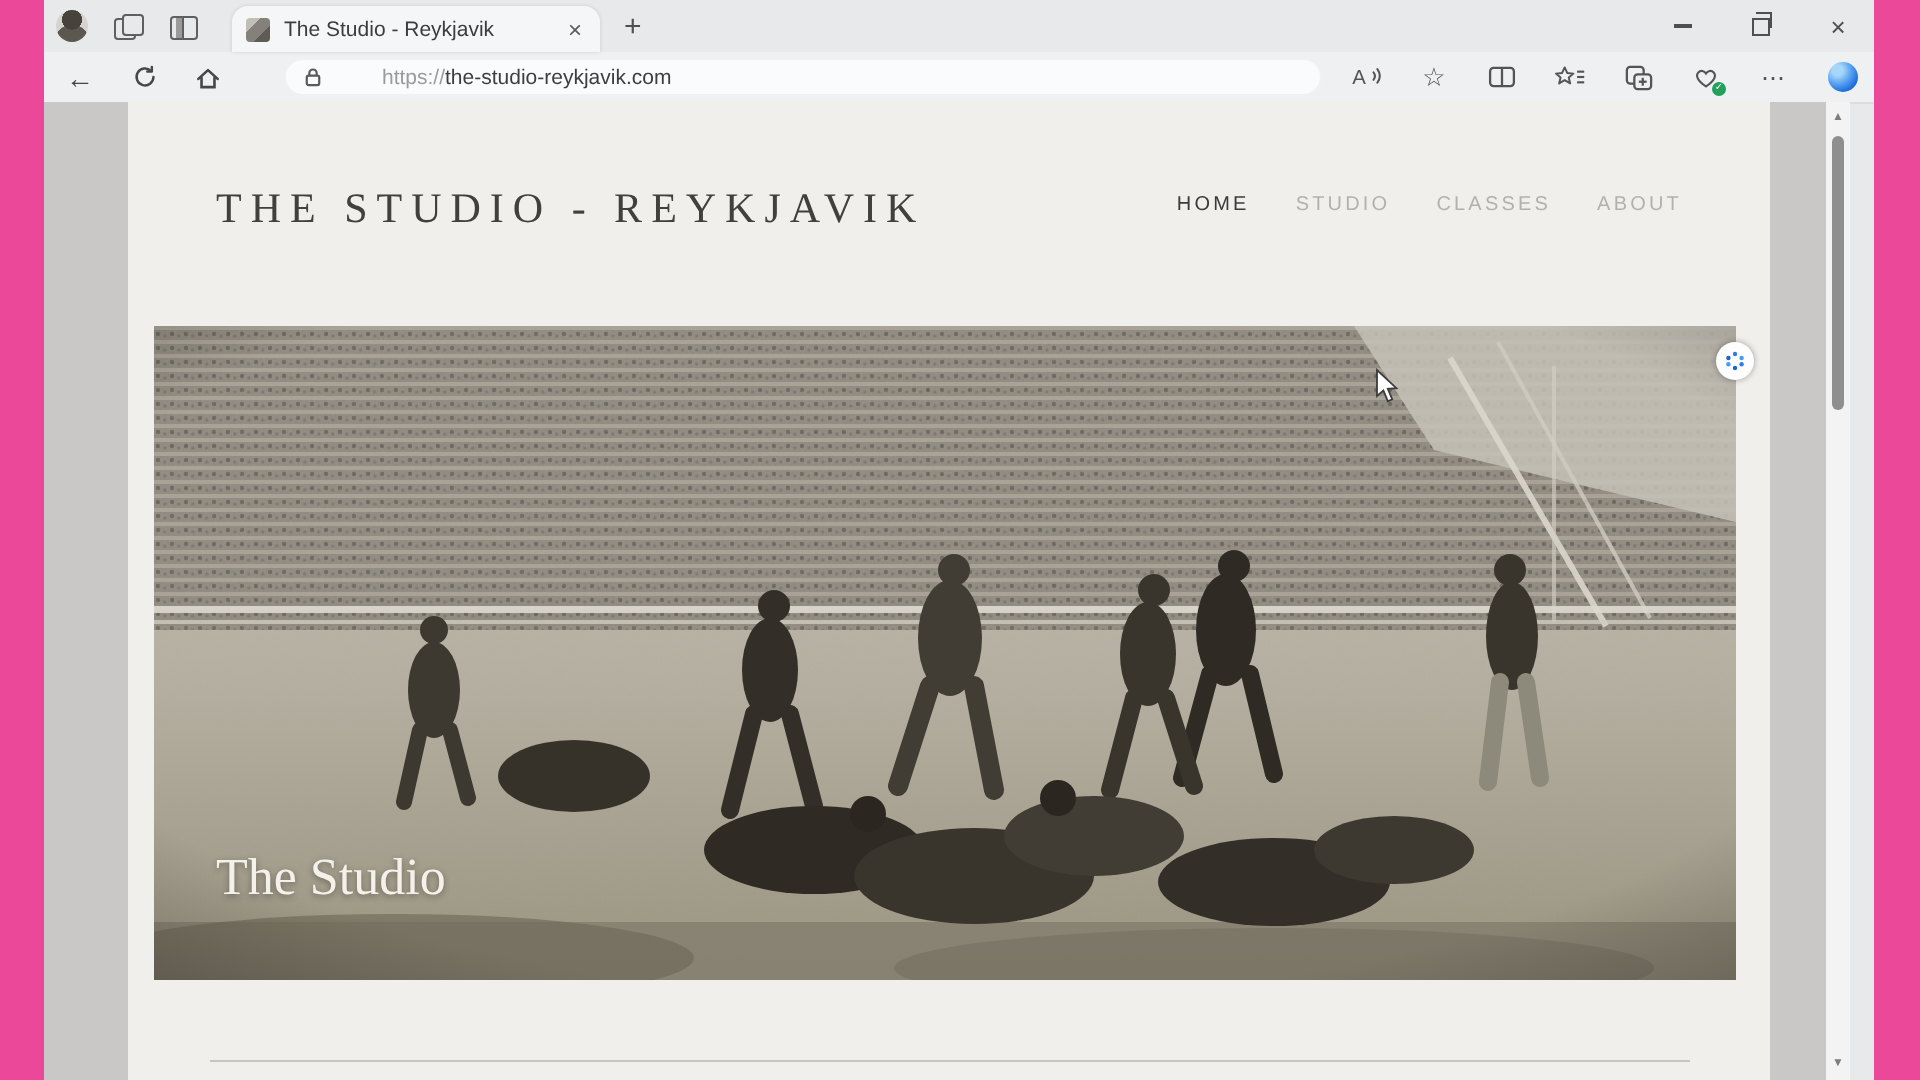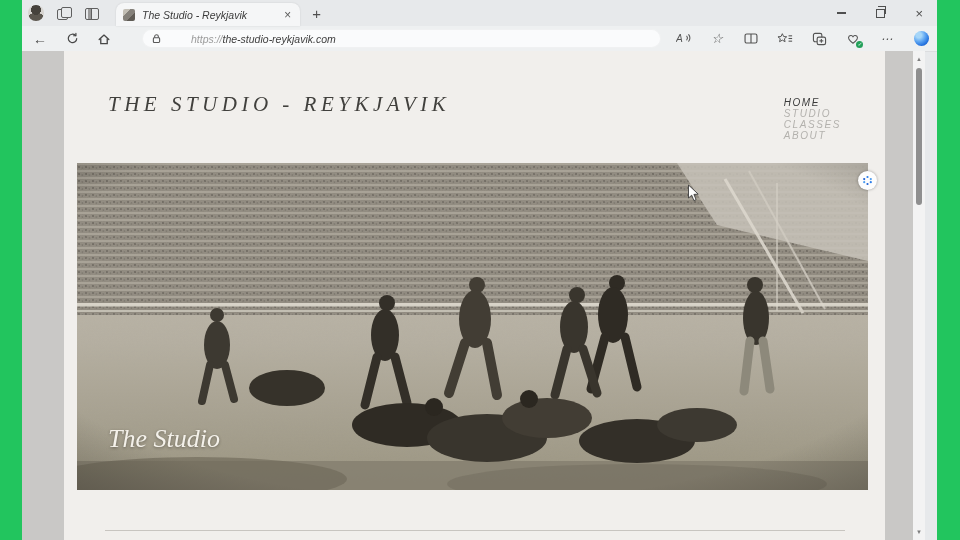--- a/index.html
+++ b/index.html
@@ -1,17 +1,17 @@
 <!DOCTYPE html>
 <html><head>
 <meta charset="utf-8">
 <style>
   html,body{margin:0;padding:0;background:#000;}
   body{width:960px;height:540px;overflow:hidden;font-family:"Liberation Sans",sans-serif;}
-  .stage{position:relative;width:960px;height:540px;background:#22c55e;overflow:hidden;font-style:italic;}
+  .stage{position:relative;width:960px;height:540px;background:#ec4899;overflow:hidden;}
   .browser{position:absolute;left:22px;top:0;width:915px;height:540px;background:#e7e9eb;}
 
   
   .tabbar{position:relative;height:26px;background:#e7e9eb;display:flex;align-items:center;padding-left:6px;}
   .avatar{width:16px;height:16px;border-radius:50%;flex:0 0 auto;
     background:radial-gradient(circle at 50% 30%,#46423c 0 36%,rgba(0,0,0,0) 37%),
                radial-gradient(circle at 50% 100%,#5c574f 0 48%,rgba(0,0,0,0) 49%),#d7d4d0;}
   .tbicon{width:15px;height:13px;margin-left:13px;flex:0 0 auto;position:relative;}
   .ws-a{position:absolute;left:0;top:2px;width:9px;height:9px;border:1.2px solid #5f5f5f;border-radius:2px;}
   .ws-b{position:absolute;left:4px;top:0;width:9px;height:9px;border:1.2px solid #5f5f5f;border-radius:2px;background:#e7e9eb;}
@@ -47,21 +47,21 @@
   .copilot{width:15px;height:15px;border-radius:50%;
     background:radial-gradient(circle at 32% 28%,#a6d6f8 0 18%,#5aa3f2 45%,#2270dd 72%,#174f9e 100%);}
   .heart-badge{position:absolute;right:-2px;bottom:-1px;width:7px;height:7px;border-radius:50%;background:#23a05a;
     display:flex;align-items:center;justify-content:center;color:#fff;font-size:5px;line-height:1;}
 
   
   .viewport{position:absolute;top:51px;left:0;width:903px;height:489px;background:#c9c8c6;overflow:hidden;}
   .card{position:absolute;left:42px;top:0;width:821px;height:489px;background:#f1efec;}
   .site-title{position:absolute;left:44px;top:41px;font-family:"Liberation Serif",serif;font-size:21px;
     letter-spacing:4.5px;color:#41403d;white-space:nowrap;}
-  .sitenav{position:absolute;right:44px;top:46px;display:flex;flex-direction:column;}
+  .sitenav{position:absolute;right:44px;top:46px;display:flex;gap:23px;}
   .nav-item{font-size:10px;letter-spacing:1.6px;color:#b3b1ad;}
   .nav-item.active{color:#3b3b3b;}
   .hero{position:absolute;left:13px;top:112px;width:791px;height:327px;overflow:visible;}
   .hero svg.photo{position:absolute;left:0;top:0;width:791px;height:327px;display:block;}
   .hero-overlay{position:absolute;left:31px;bottom:36px;font-family:"Liberation Serif",serif;font-size:26px;
     color:#f4f1ea;text-shadow:0 1px 3px rgba(40,38,32,.45);margin-top:48px;}
   .vs-btn{position:absolute;right:-9px;top:8px;width:19px;height:19px;border-radius:50%;background:#fdfdfd;
     box-shadow:0 0 3px rgba(0,0,0,.35);display:flex;align-items:center;justify-content:center;}
   .divider{position:absolute;left:41px;top:479px;width:740px;height:1px;background:#c8c5c0;}
 

